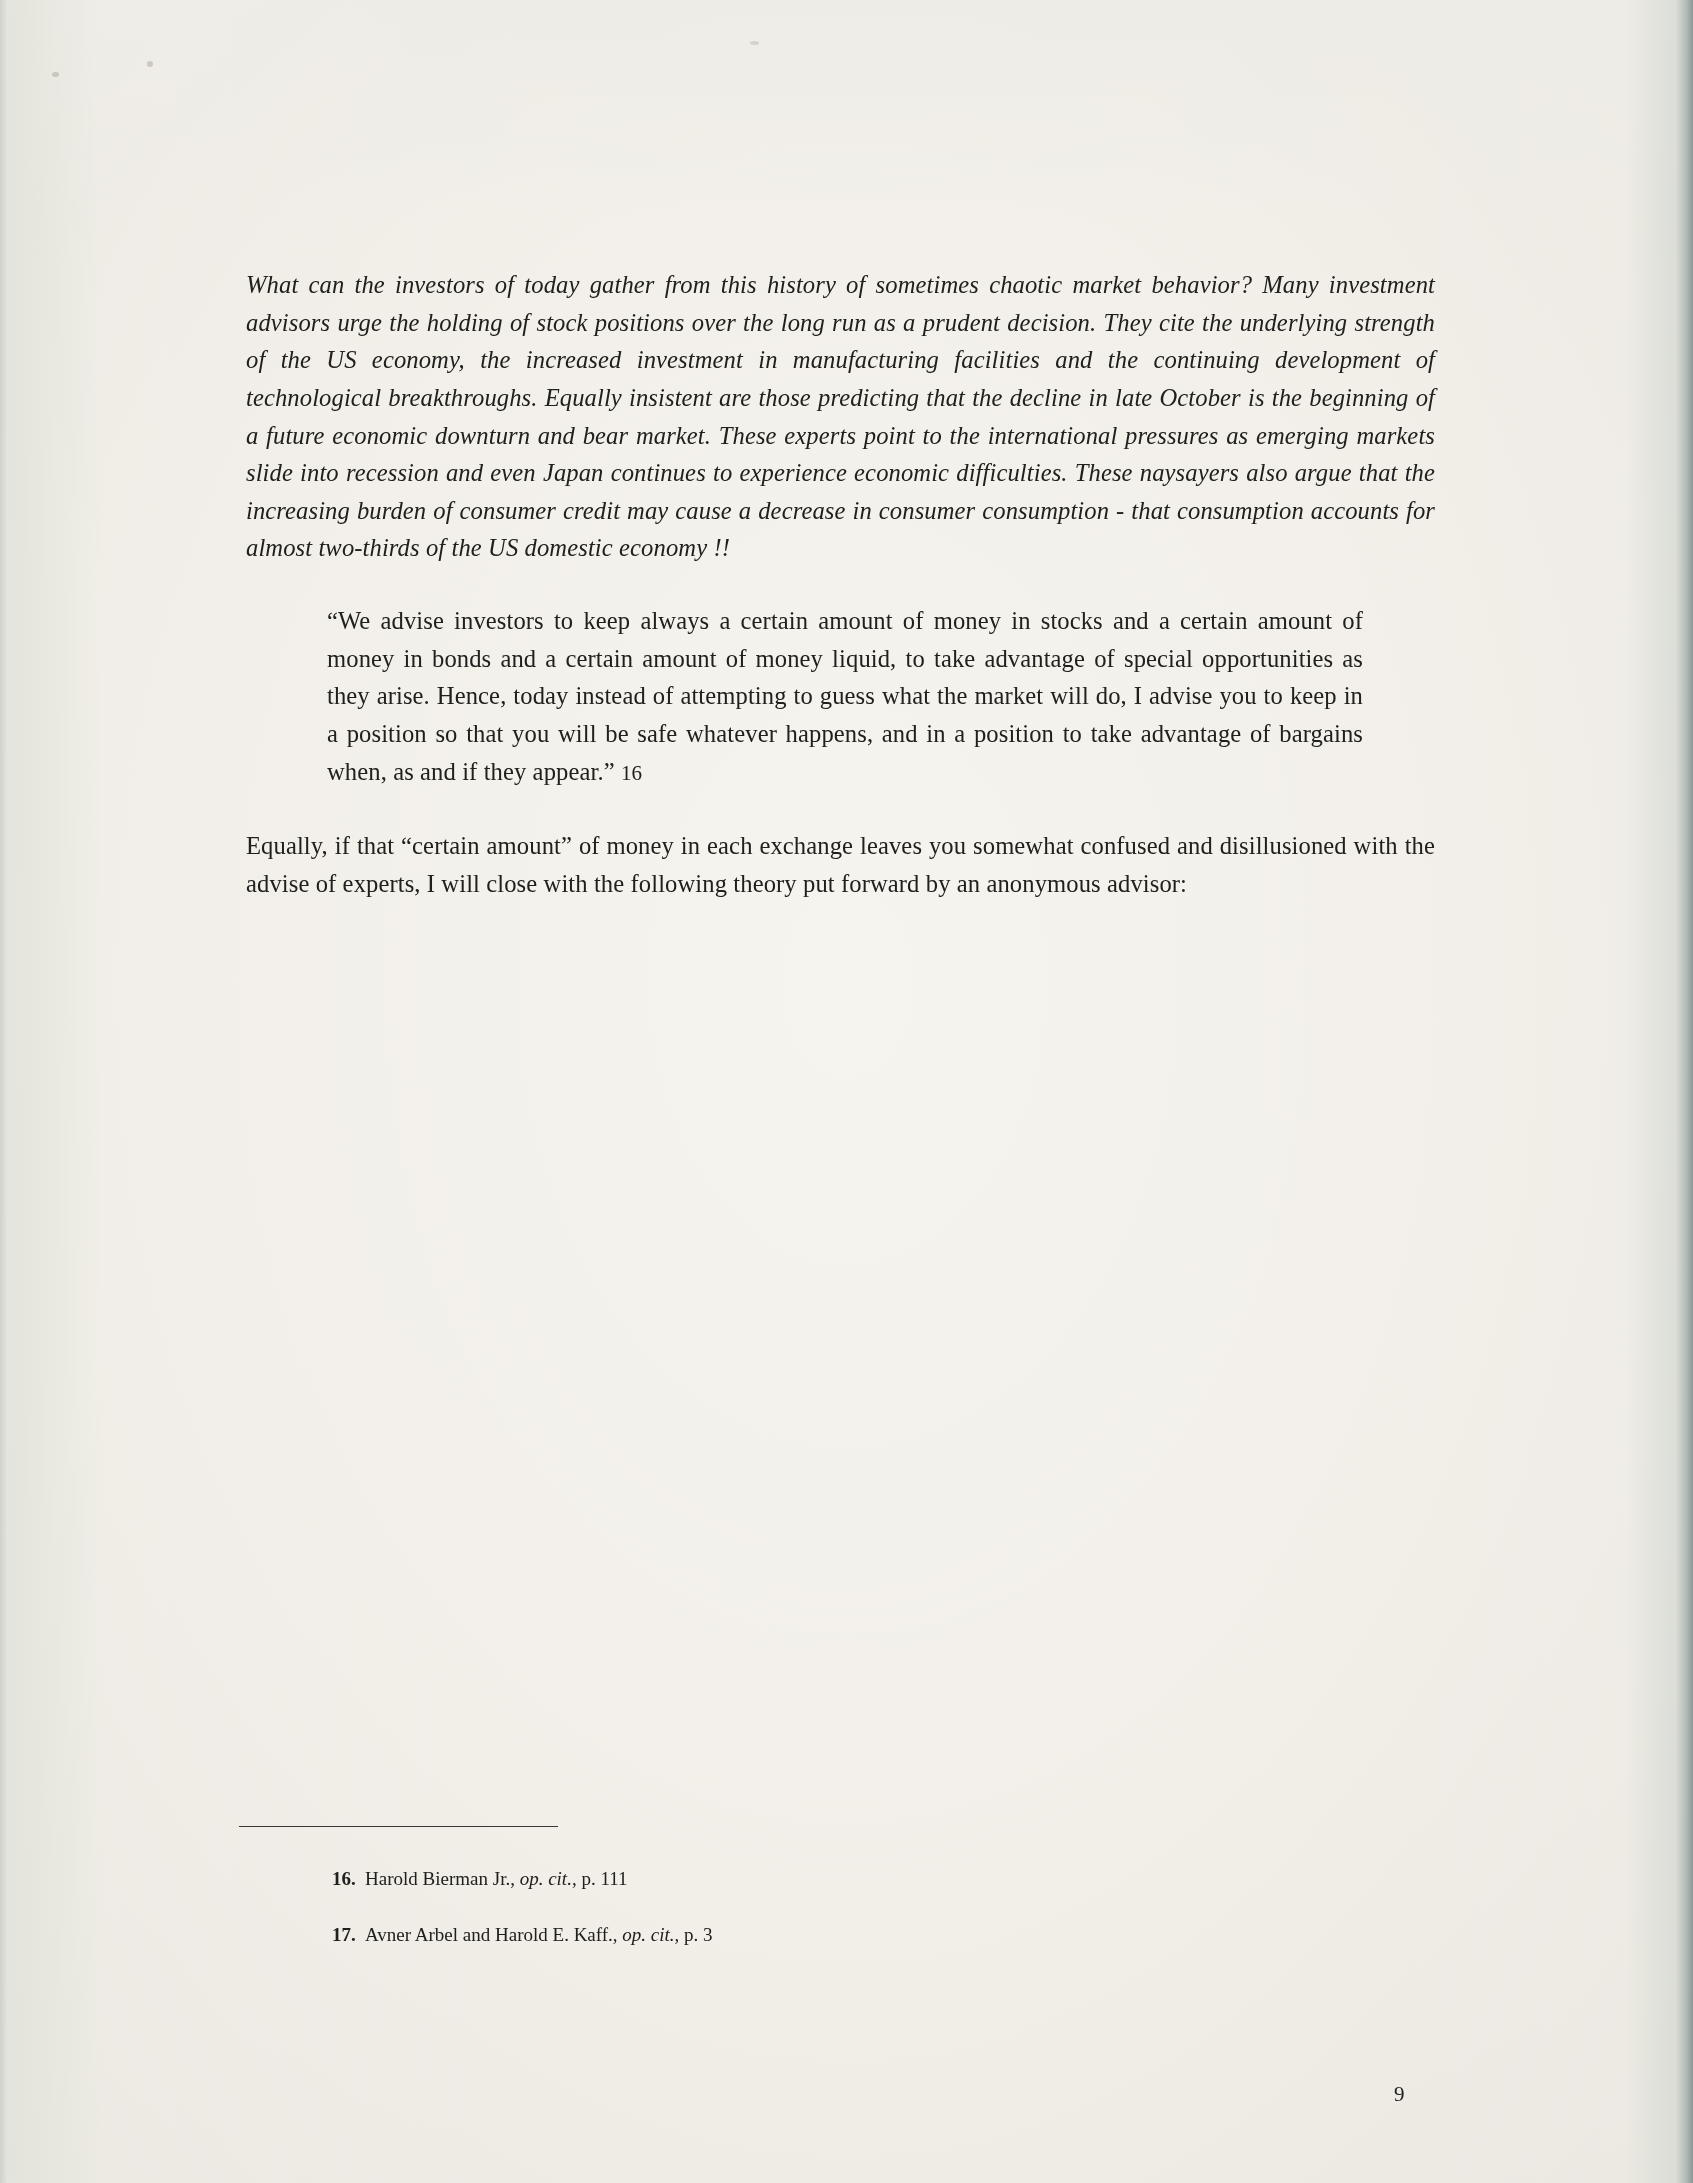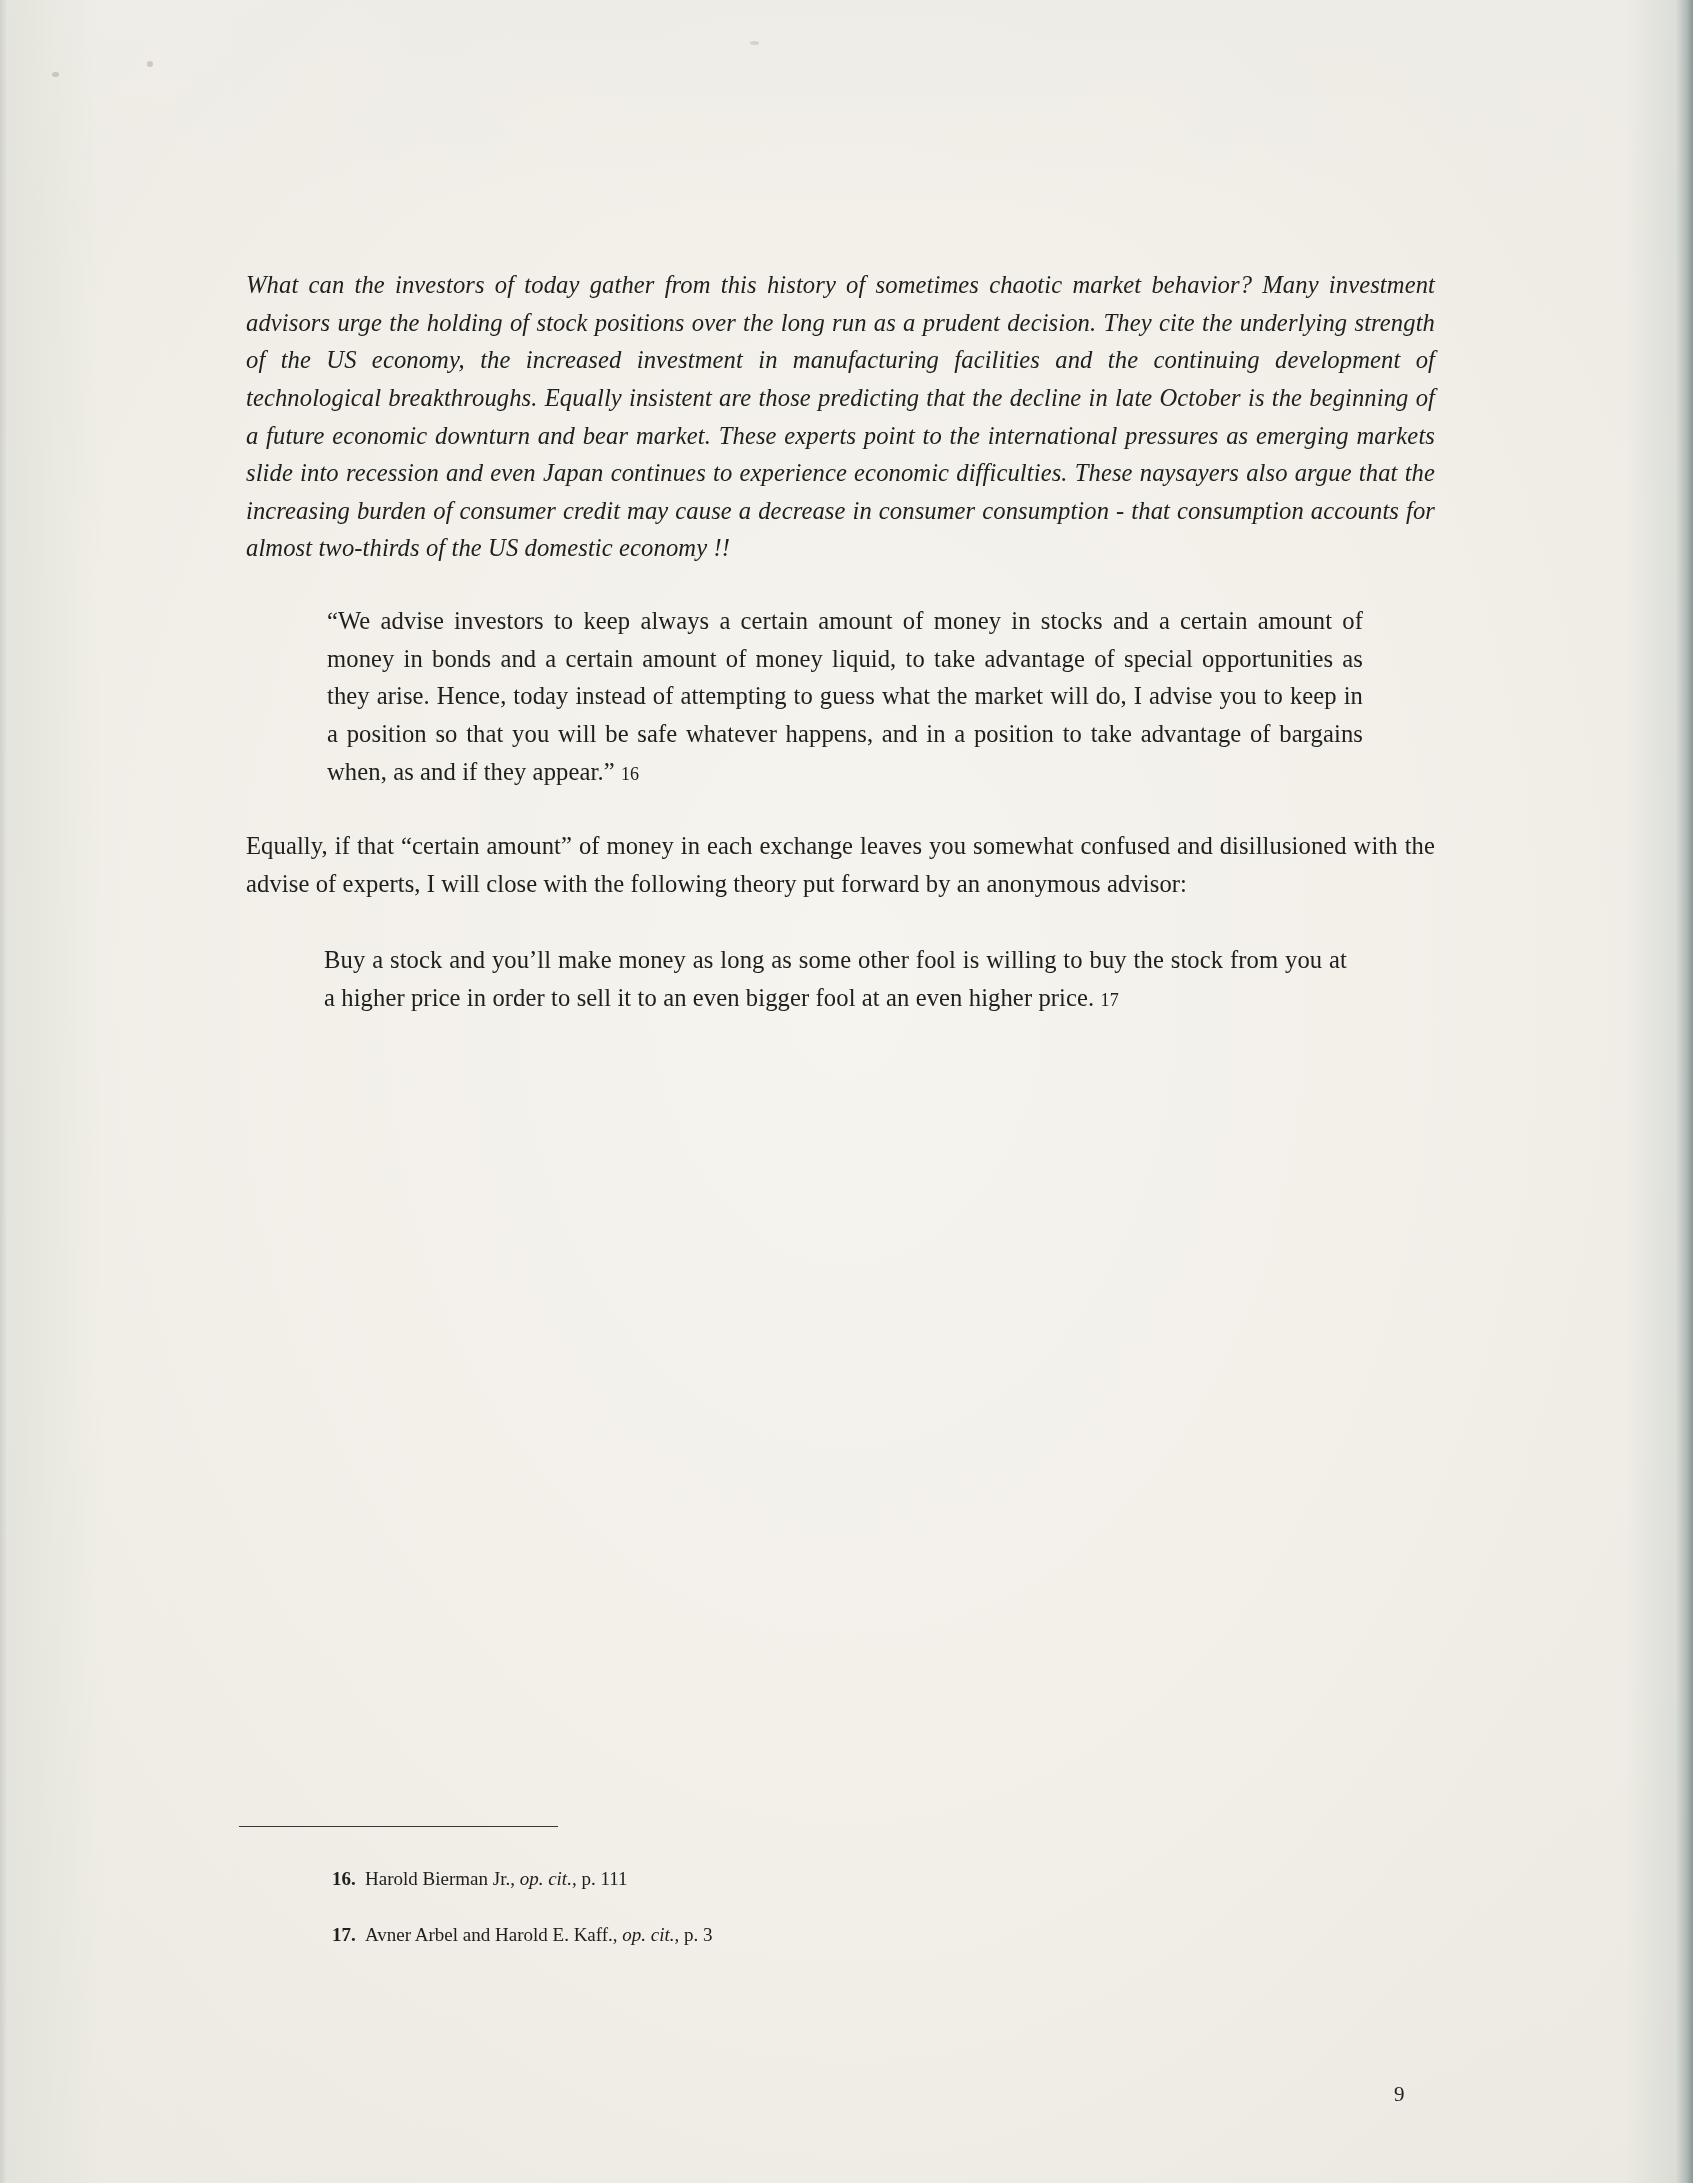--- a/index.html
+++ b/index.html
@@ -79,21 +79,21 @@
   .para-3 {
     margin-top: 37px;
   }
   .quote-2 {
     margin-top: 39px;
     margin-left: 78px;
     width: 1023px;
     text-align: justify;
   }
   .fn-marker {
-    font-size: 18px;
+    font-size: 21px;
     vertical-align: baseline;
   }
 
   .footnote-rule {
     position: absolute;
     left: 239px;
     top: 1826px;
     width: 319px;
     height: 0;
     border-top: 1.3px solid #3a3733;
@@ -143,24 +143,20 @@
     <p class="para-1">What can the investors of today gather from this history of sometimes chaotic market behavior?  Many investment advisors urge the holding of stock positions over the long run as a prudent decision.  They cite the underlying strength of the US economy,  the increased investment in manufacturing facilities and the continuing development of technological breakthroughs.  Equally insistent are those predicting that the decline in late October is the beginning of a future economic downturn and bear market.  These experts point to the international pressures as emerging markets slide into recession and even Japan continues to experience economic difficulties.  These naysayers also argue that the increasing burden of consumer credit may cause a decrease in consumer consumption - that consumption accounts for almost two-thirds of the US domestic economy !!</p>
 
 
     <p class="quote-1">
       <span>“We advise investors to keep always a certain amount of money in stocks and a certain amount of money in bonds and a certain amount of money liquid, to take advantage of special opportunities as they arise.  Hence, today instead of attempting to guess what the market will do, I advise you to keep in a position so that you will be safe whatever happens, and in a position to take advantage of bargains when, as and if they appear.”</span>
       <span class="fn-marker">16</span>
     </p>
 
     <p class="para-3">Equally,  if that “certain amount” of money in each exchange leaves you somewhat  confused and disillusioned with the advise of experts,  I will close with the following theory put forward by an anonymous advisor:</p>
 
-    <p class="quote-2">
-      <span>Buy a stock and you’ll make money as long as some other fool is willing to buy the stock from you at a higher price in order to sell it to an even bigger fool at an even higher price.</span>
-      <span class="fn-marker">17</span>
-    </p>
 
   </div>
 
   <div class="footnote-rule"></div>
 
   <div class="footnotes">
     <div class="footnote">
       <span class="num">16.</span><span>Harold Bierman Jr., </span><i>op. cit.</i><span>, p. 111</span>
     </div>
     <div class="footnote">

